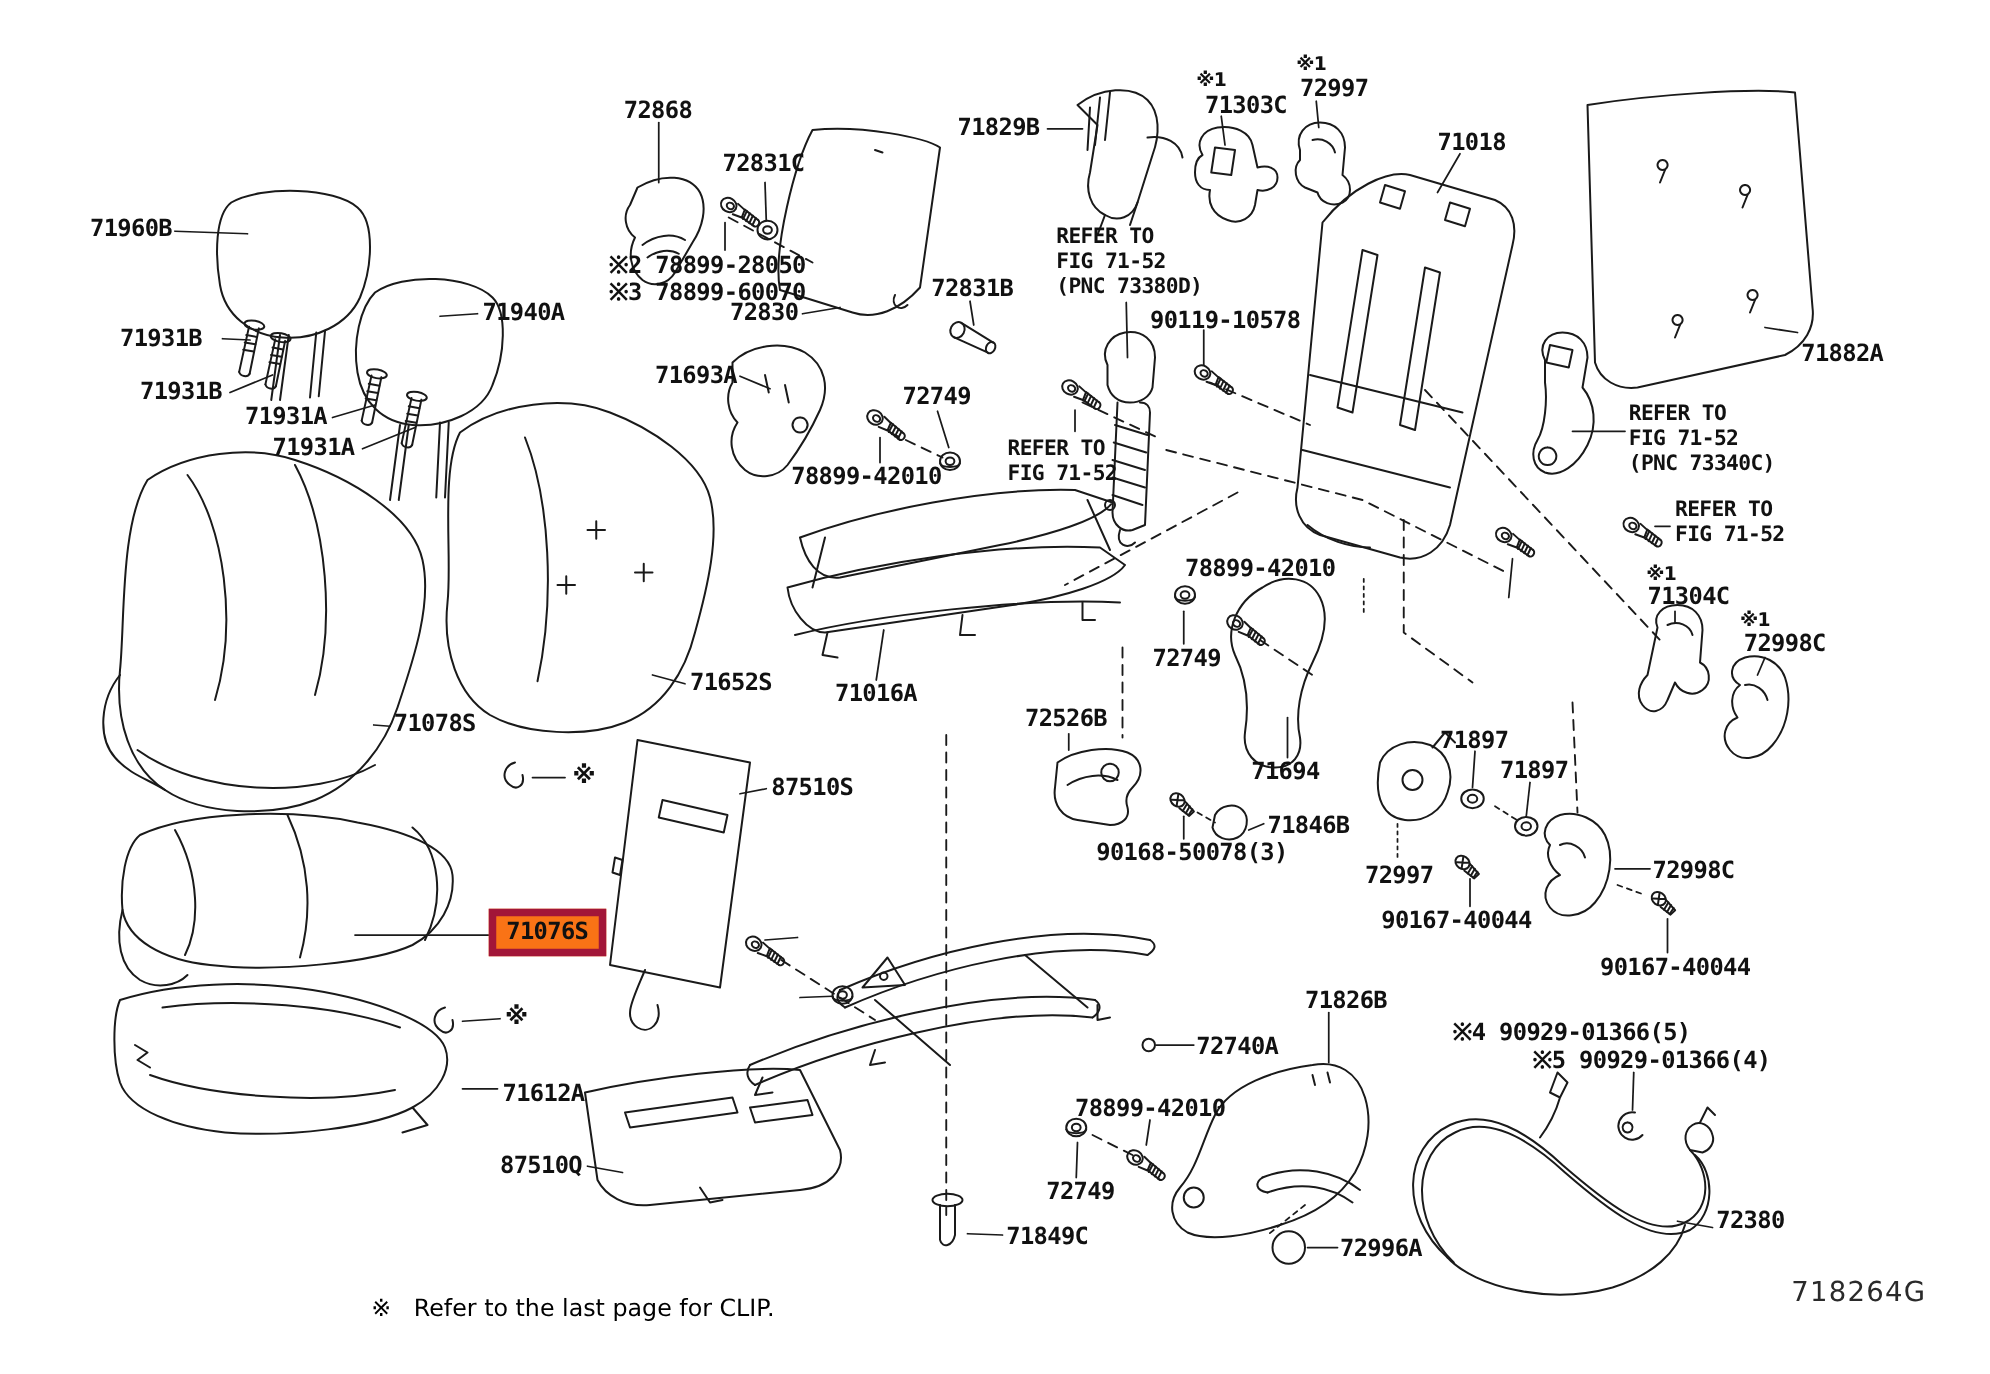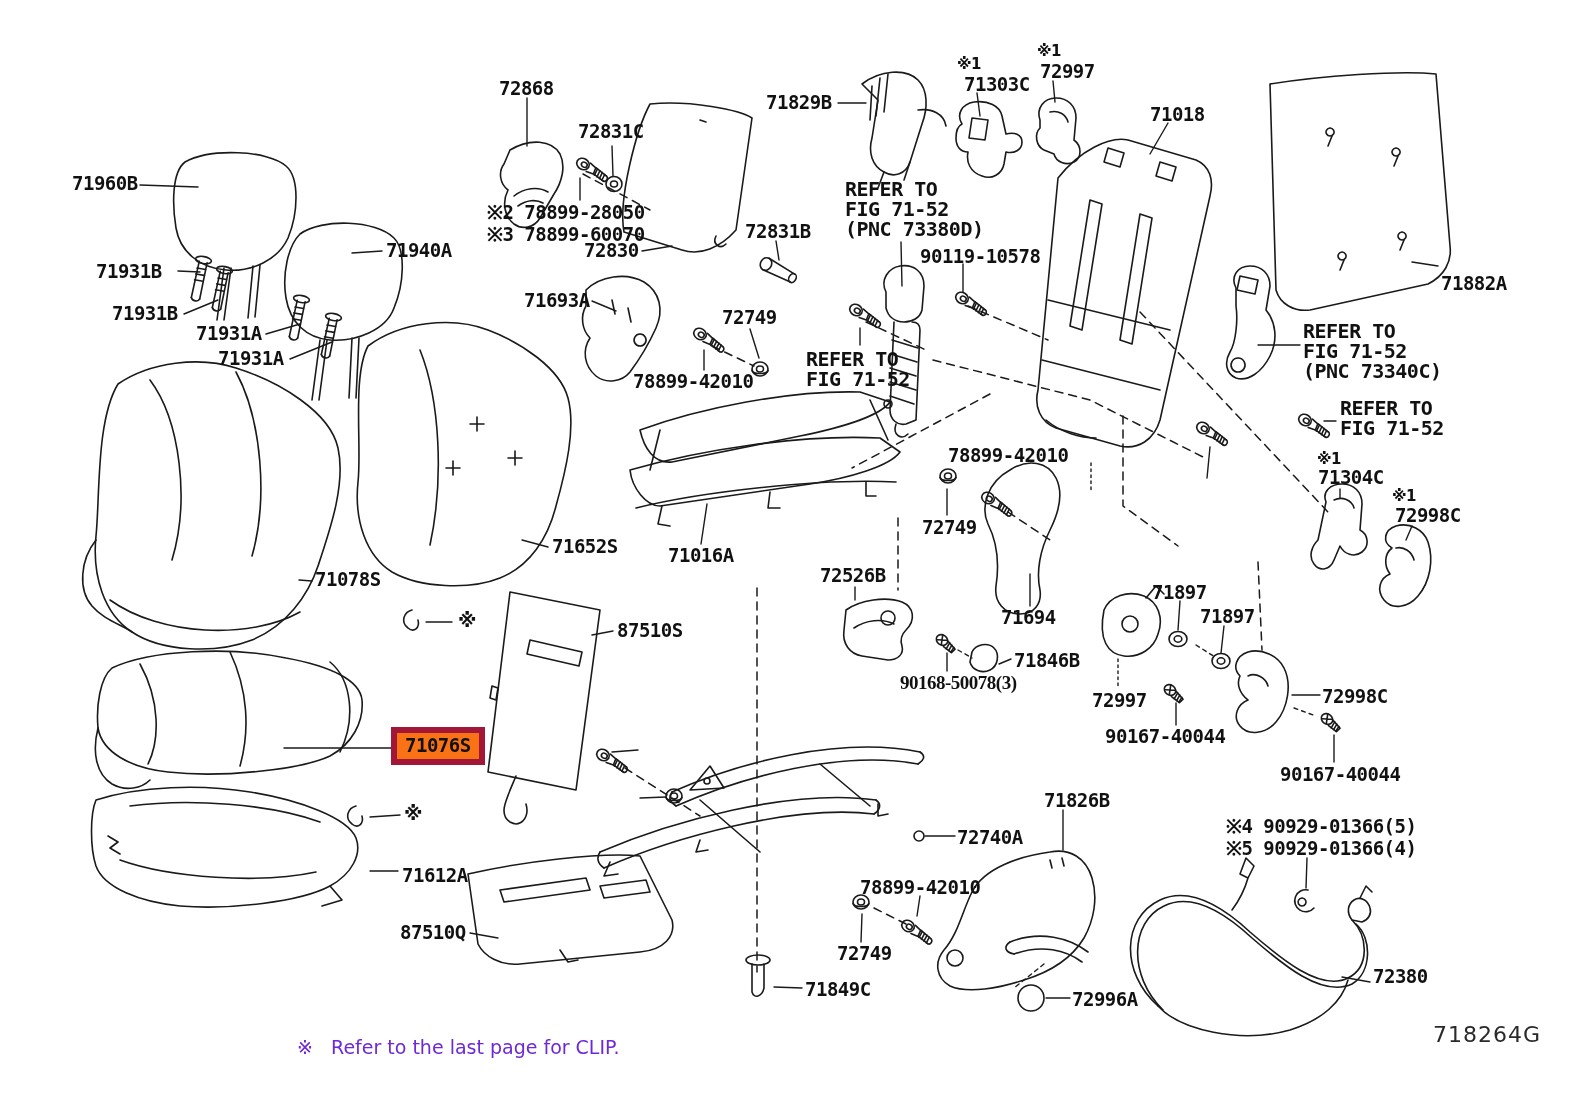--- a/index.html
+++ b/index.html
@@ -7,28 +7,28 @@
          font-family:"DejaVu Sans Mono","Liberation Mono",monospace;}
   svg.art{position:absolute;left:0;top:0;}
   svg.art *{stroke:#1a1a1a;fill:none;stroke-width:1.6;stroke-linecap:round;stroke-linejoin:round;}
   svg.art .ld{stroke-width:1.4;}
   svg.art .dash{stroke-dasharray:8 6;stroke-width:1.5;}
   svg.art .dash2{stroke-dasharray:4 4;stroke-width:1.4;}
   svg.art .dots{stroke-dasharray:2.5 3.5;stroke-width:1.4;}
   #label-layer{position:absolute;left:0;top:0;width:100%;height:100%;}
   .lbl{position:absolute;color:#111;font-weight:bold;font-size:19px;line-height:1.05;
        white-space:pre;letter-spacing:-0.5px;}
-  .lbl.ref{font-size:20px;line-height:20px;}
+  .lbl.ref{font-size:17px;line-height:20px;}
   .lbl.mark{font-size:15px;font-family:"DejaVu Sans","Liberation Sans",sans-serif;font-weight:bold;}
   .lbl.mark2{font-size:19px;font-family:"DejaVu Sans","Liberation Sans",sans-serif;font-weight:bold;}
   .lbl.hl{border:6px solid var(--hl,#a21638);background:#f97316;padding:3px 8px 3px 8px;margin-left:0;}
   .legend{position:absolute;font-family:"DejaVu Sans","Liberation Sans",sans-serif;
           font-size:19px;font-weight:normal;color:#161616;white-space:pre;line-height:21.6px;}
   .clip-note{position:absolute;left:297px;top:1036px;font-family:"DejaVu Sans","Liberation Sans",sans-serif;
-          font-size:19px;color:#6d28d9;white-space:pre;}
+          font-size:19px;color:#000000;white-space:pre;}
   .footer-code{position:absolute;left:1433px;top:1022px;font-family:"DejaVu Sans","Liberation Sans",sans-serif;
           font-size:22px;color:#2a2a2a;letter-spacing:1px;}
 </style>
 </head>
 <body>
 
 <div class="stage">
 
 <svg class="art" width="1592" height="1099" viewBox="0 0 1592 1099">
   <defs>
@@ -349,32 +349,32 @@
       <div class="lbl" style="left: 552px; top: 537px;">71652S</div>
       <div class="lbl" style="left: 315px; top: 570px;">71078S</div>
       <div class="lbl" style="left: 617px; top: 621px;">87510S</div>
       <div class="lbl hl" style="left: 391px; top: 727px;">71076S</div>
       <div class="lbl" style="left: 668px; top: 546px;">71016A</div>
       <div class="lbl" style="left: 820px; top: 566px;">72526B</div>
       <div class="lbl" style="left: 948px; top: 446px;">78899-42010</div>
       <div class="lbl" style="left: 922px; top: 518px;">72749</div>
       <div class="lbl" style="left: 1001px; top: 608px;">71694</div>
       <div class="lbl" style="left: 1014px; top: 651px;">71846B</div>
-      <div class="lbl" style="left: 900px; top: 673px; font-family: Liberation Serif, serif;">90168-50078(3)</div>
+      <div class="lbl" style="left: 877px; top: 673px;">90168-50078(3)</div>
       <div class="lbl" style="left: 1152px; top: 583px;">71897</div>
       <div class="lbl" style="left: 1200px; top: 607px;">71897</div>
       <div class="lbl" style="left: 1092px; top: 691px;">72997</div>
       <div class="lbl" style="left: 1105px; top: 727px;">90167-40044</div>
       <div class="lbl mark" style="left: 1317px; top: 452px;">※1</div>
       <div class="lbl" style="left: 1318px; top: 468px;">71304C</div>
       <div class="lbl mark" style="left: 1392px; top: 489px;">※1</div>
       <div class="lbl" style="left: 1395px; top: 506px;">72998C</div>
       <div class="lbl" style="left: 1322px; top: 687px;">72998C</div>
       <div class="lbl" style="left: 1280px; top: 765px;">90167-40044</div>
-      <div class="lbl" style="left: 1226px; top: 817px;">※4 90929-01366(5)</div>
+      <div class="lbl" style="left: 1162px; top: 817px;">※4 90929-01366(5)</div>
       <div class="lbl" style="left: 1226px; top: 839px;">※5 90929-01366(4)</div>
       <div class="lbl" style="left: 1044px; top: 791px;">71826B</div>
       <div class="lbl" style="left: 957px; top: 828px;">72740A</div>
       <div class="lbl" style="left: 860px; top: 878px;">78899-42010</div>
       <div class="lbl" style="left: 837px; top: 944px;">72749</div>
       <div class="lbl" style="left: 805px; top: 980px;">71849C</div>
       <div class="lbl" style="left: 1072px; top: 990px;">72996A</div>
       <div class="lbl" style="left: 1373px; top: 967px;">72380</div>
       <div class="lbl" style="left: 402px; top: 866px;">71612A</div>
       <div class="lbl" style="left: 400px; top: 923px;">87510Q</div>

